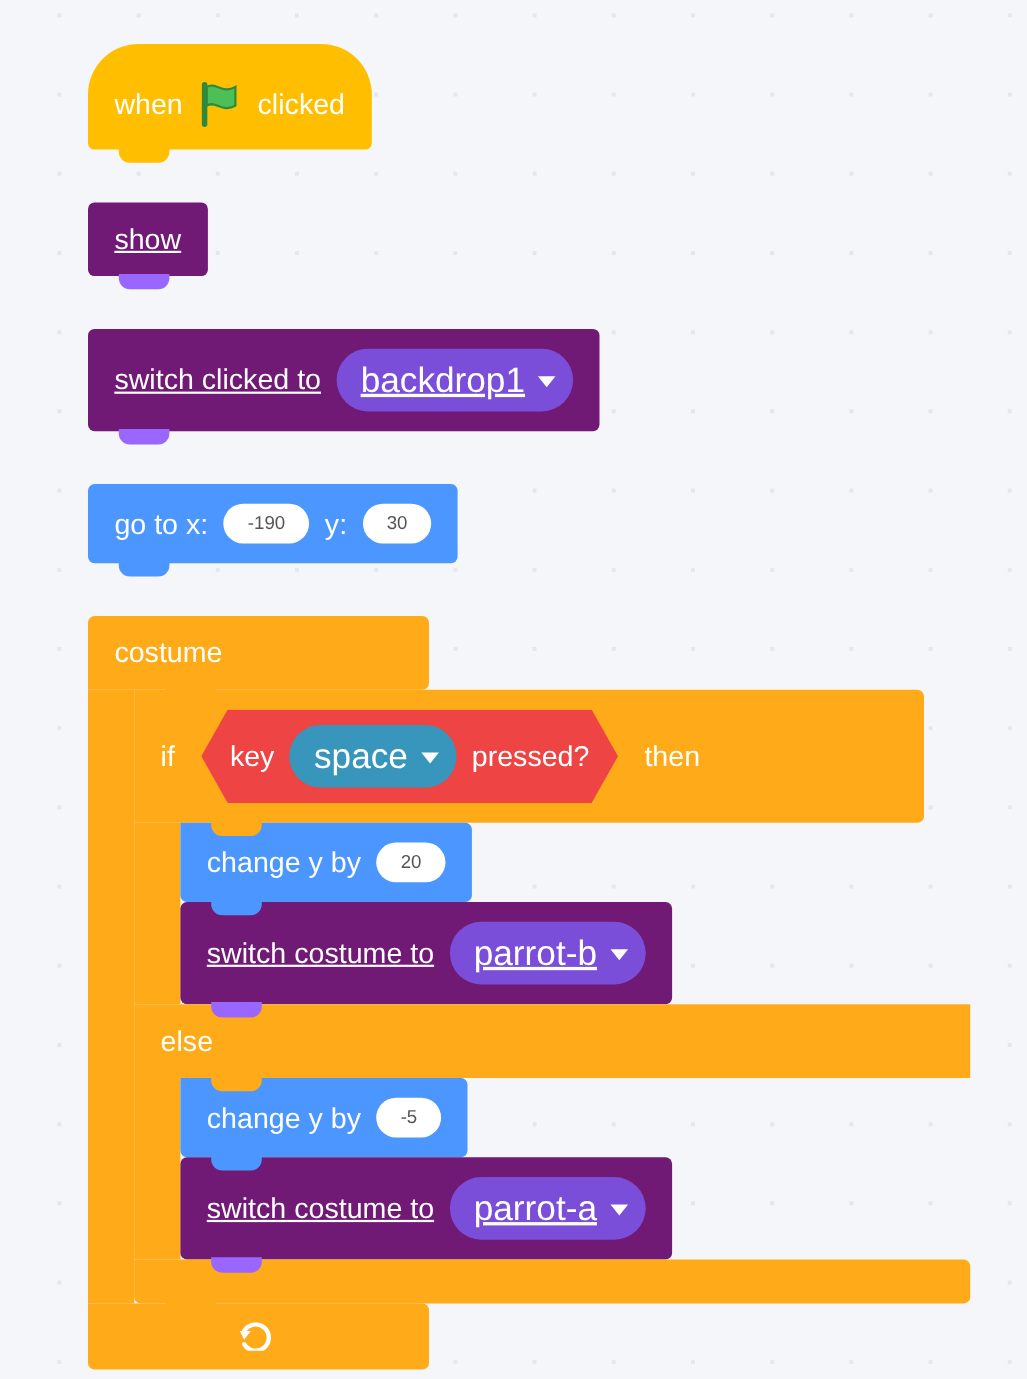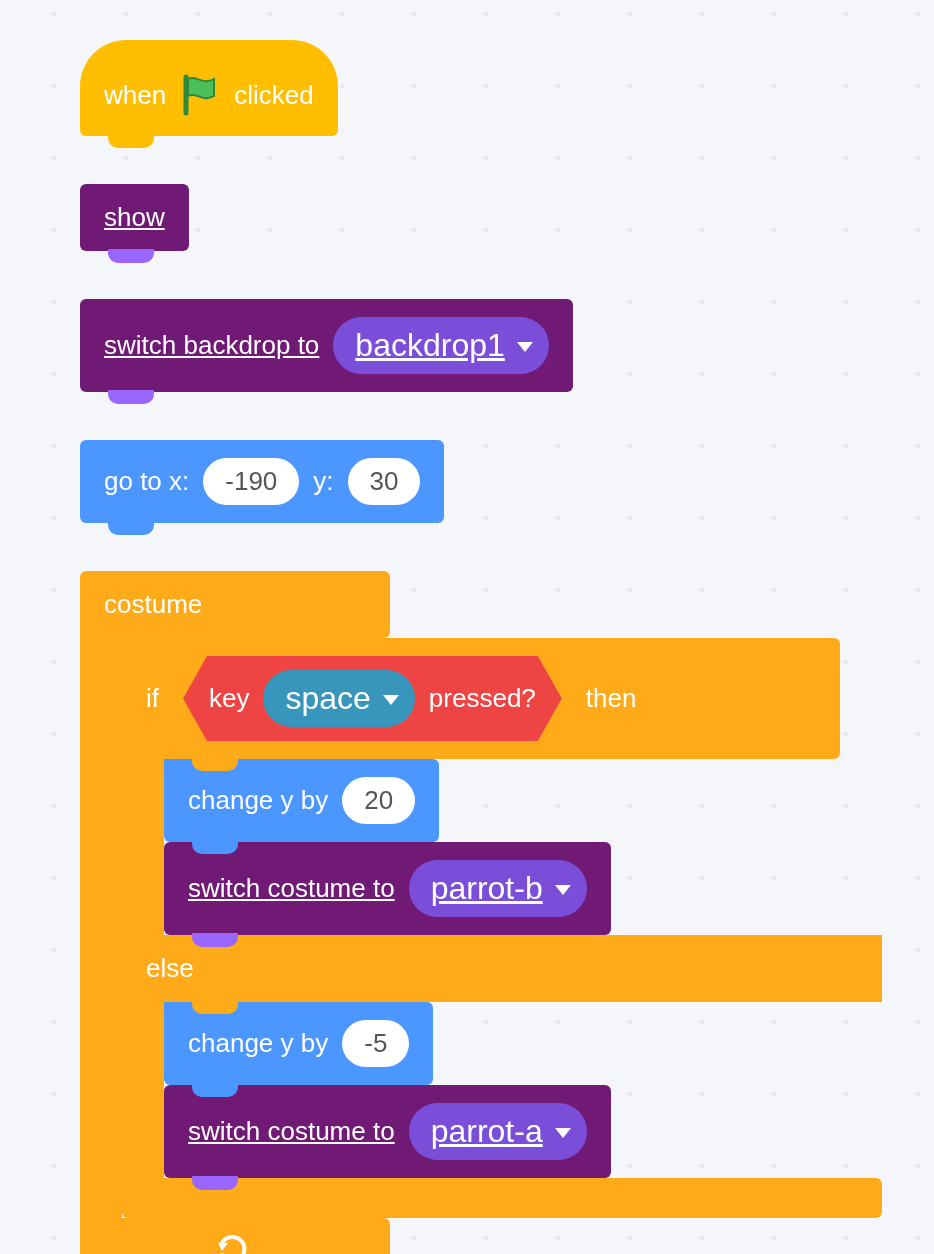--- a/index.html
+++ b/index.html
@@ -115,21 +115,21 @@
   }
   .looks .dropdown   { background:#7a4ed9; }
   .sensing-hex .dropdown { background:#3895bb; }
 
   
   .numinput {
     background:#fff;
     color:#555;
     border-radius:999px;
     padding:8px 22px;
-    font-size:26px;
+    font-size:17px;
     min-width:50px;
     text-align:center;
   }
 
   
   .hex {
     display:flex;
     align-items:center;
     gap:14px;
     padding:14px 26px;
@@ -162,21 +162,21 @@
         </svg>
       </span>
       <span>clicked</span>
     </div>
 
     <div class="block looks has-bottom-bump">
       <span>show</span>
     </div>
 
     <div class="block looks has-bottom-bump">
-      <span>switch backdrop to</span>
+      <span>switch clicked to</span>
       <span class="dropdown">
         <span>backdrop1</span>
         <span class="caret"></span>
       </span>
     </div>
 
     <div class="block motion has-bottom-bump">
       <span>go to x:</span>
       <span class="numinput">-190</span>
       <span>y:</span>

